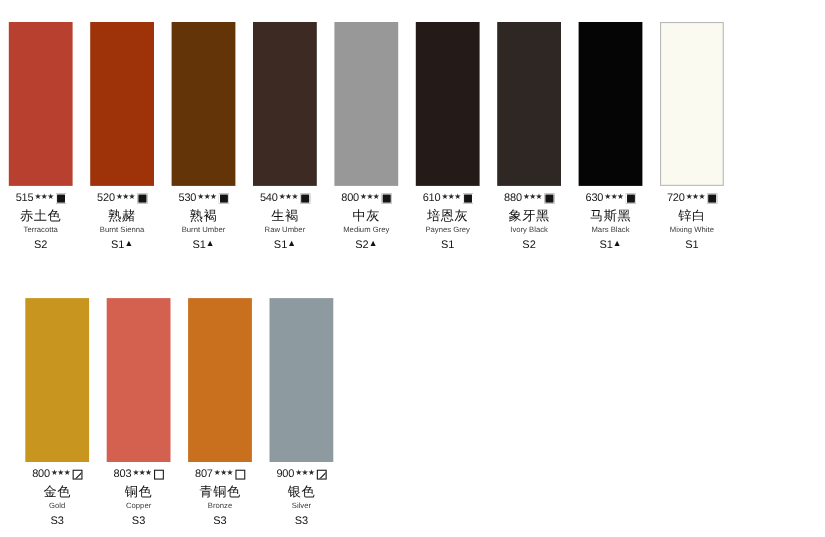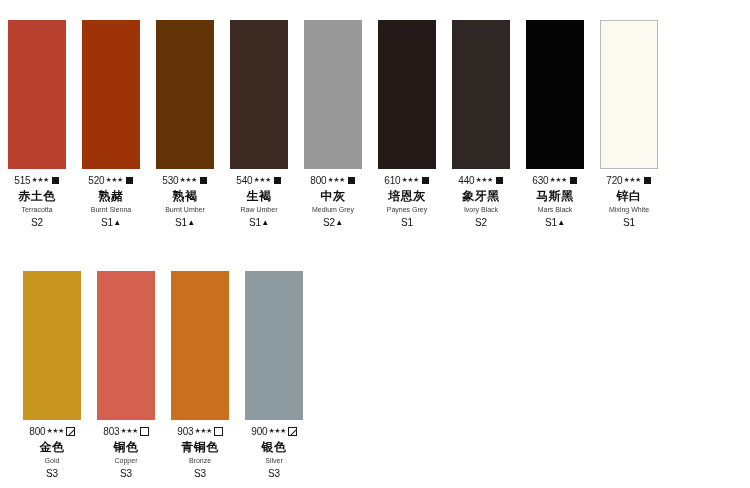--- a/index.html
+++ b/index.html
@@ -120,21 +120,21 @@
   .box-icon.outline {
     background: #ffffff;
     border: 1px solid #1b1b1b;
   }
 
   .name-cn {
     font-size: 12px;
     line-height: 15px;
     margin-top: 3px;
     font-family: "DejaVu Sans", "Liberation Sans", sans-serif;
-    font-weight: 700;
+    font-weight: 400;
     color: #111111;
     letter-spacing: 0.5px;
   }
   .name-en {
     font-size: 7px;
     line-height: 9px;
     color: #3a3a3a;
     margin-top: 1px;
     letter-spacing: 0px;
   }
@@ -233,21 +233,21 @@
           </div>
           <div class="name-cn">培恩灰</div>
           <div class="name-en">Paynes Grey</div>
           <div class="series"><span>S1</span></div>
         </div>
       </div>
       <div class="swatch-cell">
         <div class="chip" style="background: rgb(46, 39, 36);"></div>
         <div class="info">
           <div class="code-line">
-            <span class="code">440</span>
+            <span class="code">880</span>
             <span class="stars">★★★</span>
             <span class="box-icon filled"></span>
           </div>
           <div class="name-cn">象牙黑</div>
           <div class="name-en">Ivory Black</div>
           <div class="series"><span>S2</span></div>
         </div>
       </div>
       <div class="swatch-cell">
         <div class="chip" style="background: rgb(5, 5, 5);"></div>
@@ -300,21 +300,21 @@
           </div>
           <div class="name-cn">铜色</div>
           <div class="name-en">Copper</div>
           <div class="series"><span>S3</span></div>
         </div>
       </div>
       <div class="swatch-cell">
         <div class="chip" style="background: rgb(201, 112, 31);"></div>
         <div class="info">
           <div class="code-line">
-            <span class="code">903</span>
+            <span class="code">807</span>
             <span class="stars">★★★</span>
             <span class="box-icon outline"></span>
           </div>
           <div class="name-cn">青铜色</div>
           <div class="name-en">Bronze</div>
           <div class="series"><span>S3</span></div>
         </div>
       </div>
       <div class="swatch-cell">
         <div class="chip" style="background: rgb(141, 155, 160);"></div>

